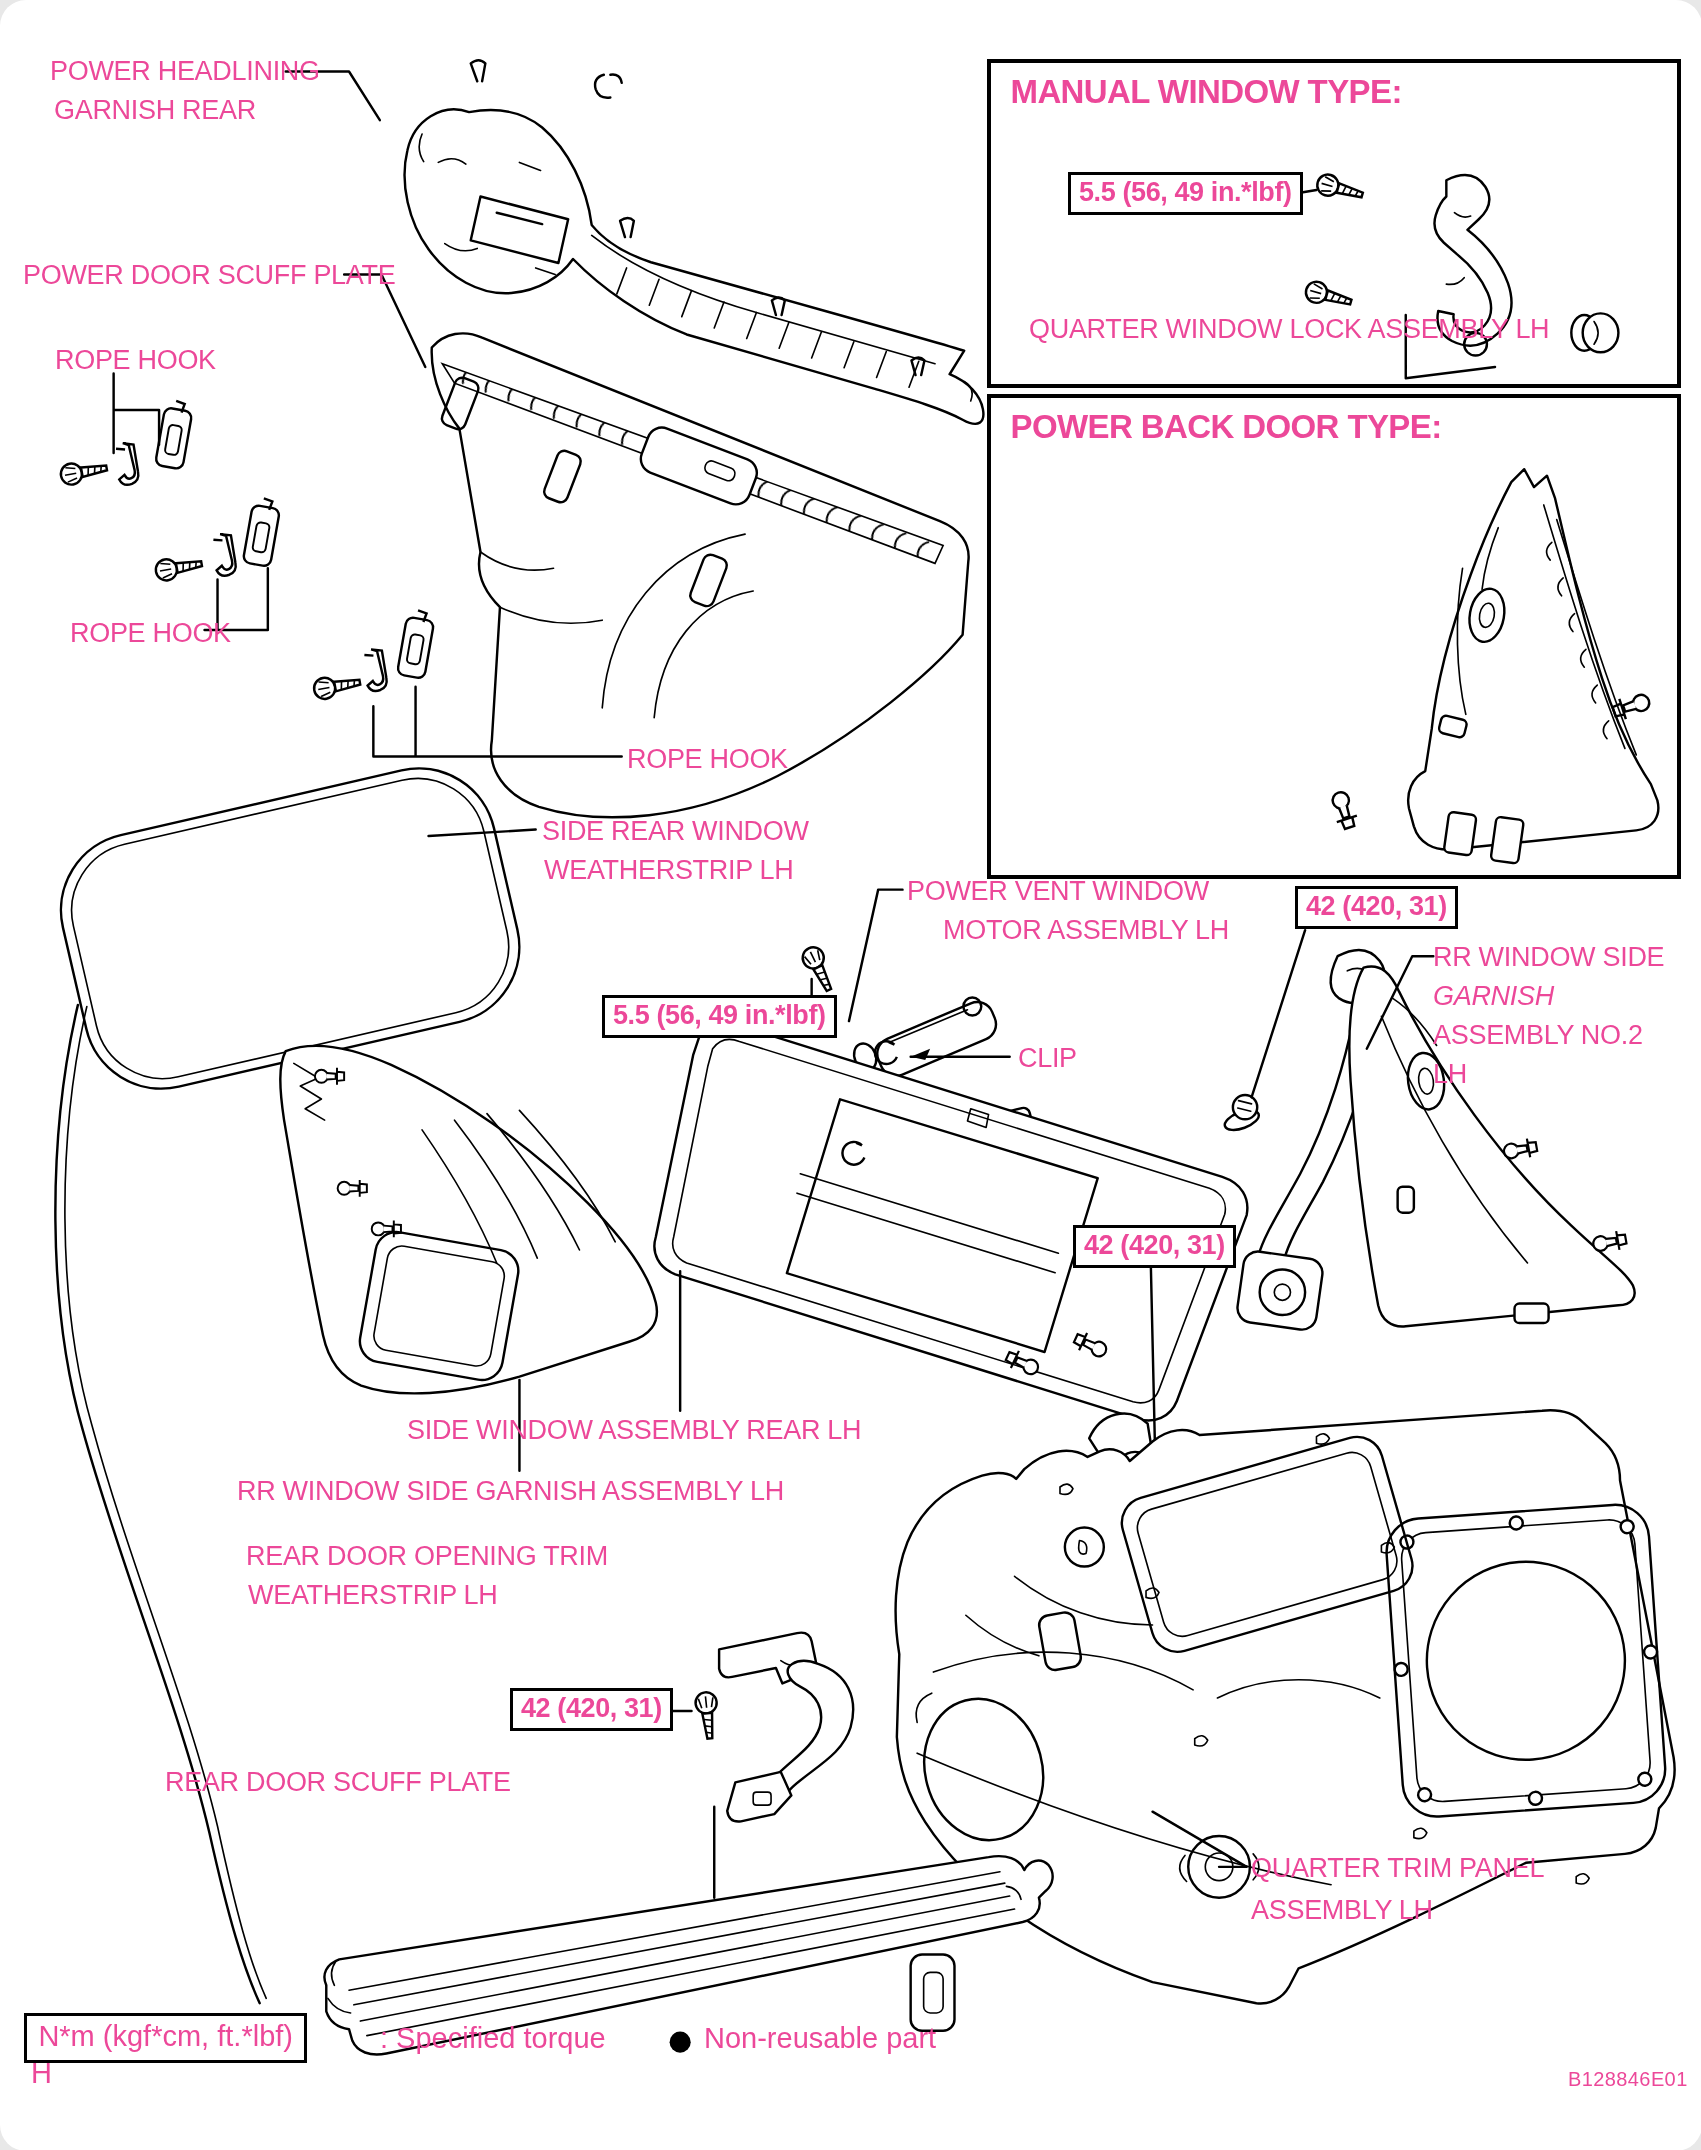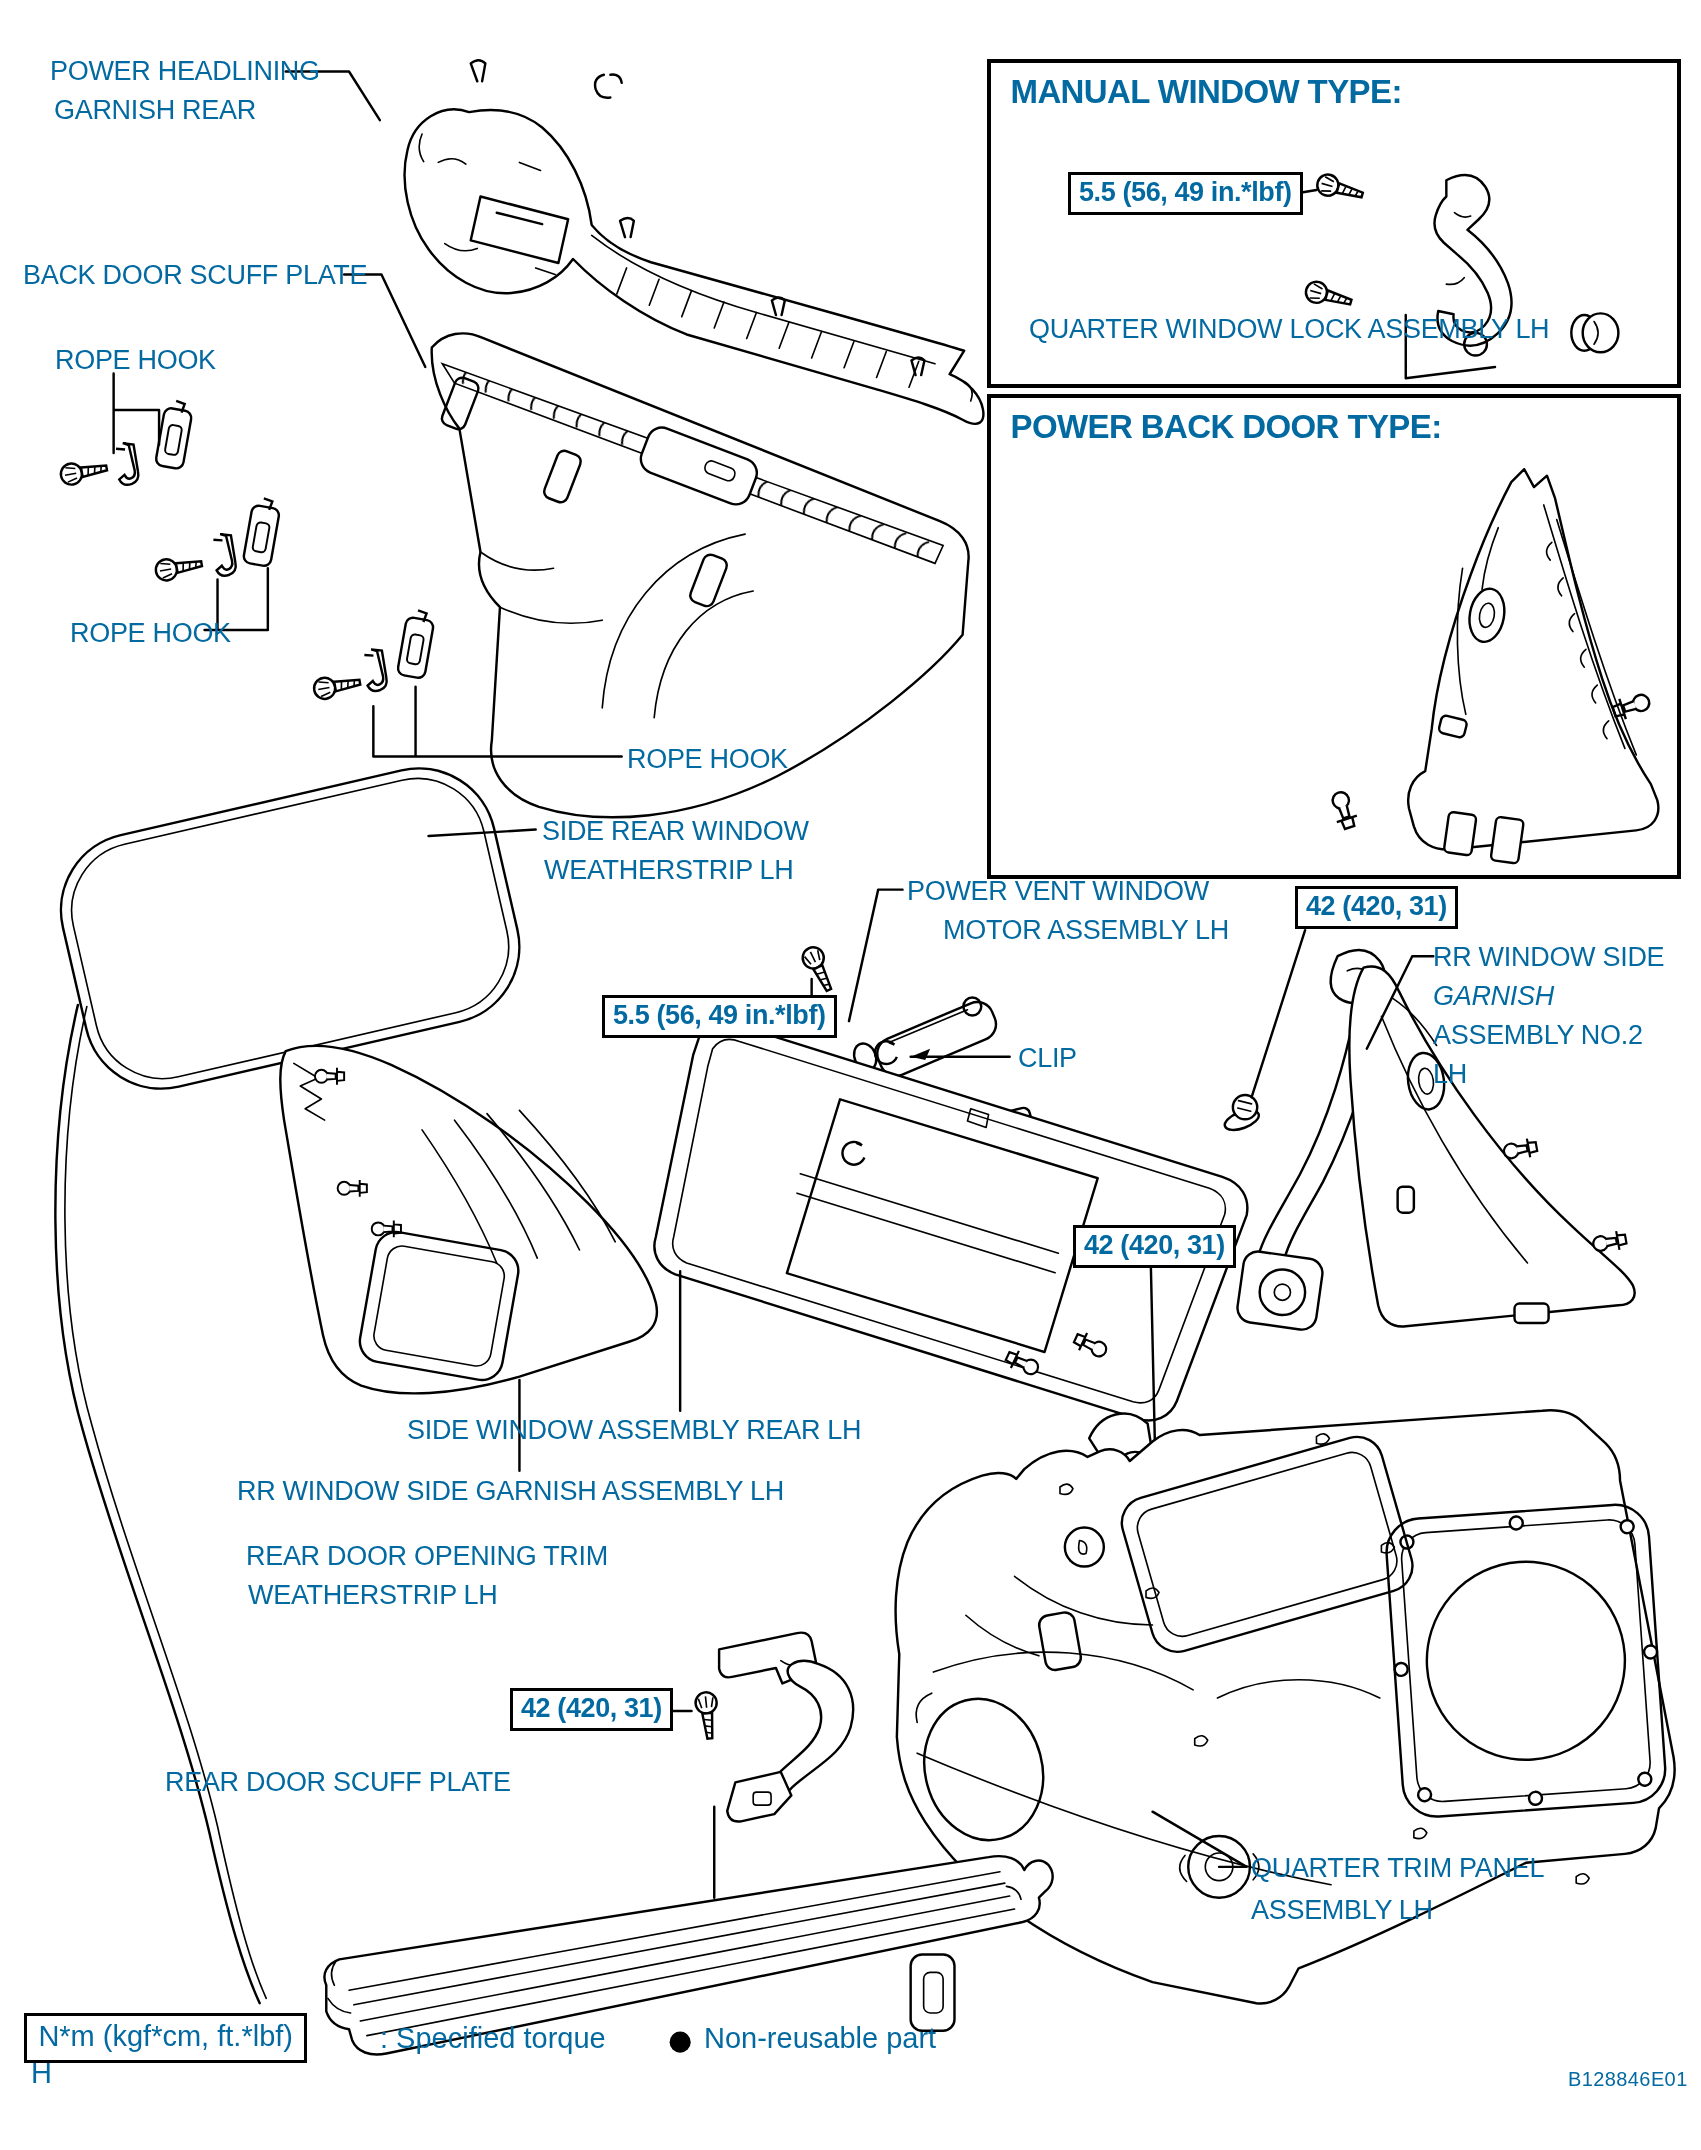--- a/index.html
+++ b/index.html
@@ -1,17 +1,17 @@
 <!DOCTYPE html>
 <html style="font-size:13px"><head>
 <meta charset="utf-8">
 <style>
   html,body{margin:0;padding:0;background:#e8e8e8;}
   .page{position:relative;width:1702px;height:2151px;background:#ffffff;overflow:hidden;
-        font-family:"Liberation Sans", sans-serif;color:#0369a1;}
+        font-family:"Liberation Sans", sans-serif;color:#ec4899;border-radius:26px;}
   svg.art{position:absolute;left:0;top:0;}
   svg.art *{vector-effect:none;}
   .stroke{stroke:#000;stroke-width:3;fill:none;stroke-linecap:round;stroke-linejoin:round;}
   .fillw{fill:#fff;}
   .thin{stroke-width:2;}
   .dash{stroke-dasharray:15 11;stroke-width:2.6;}
   .lbl{position:absolute;font-size:27px;letter-spacing:-0.3px;white-space:nowrap;line-height:1.45;}
   .torque{position:absolute;border:3.2px solid #000;background:#fff;font-weight:bold;font-size:27px;
           letter-spacing:-0.4px;padding:2.4px 8px 4px 8px;white-space:nowrap;}
   .section{position:absolute;border:4px solid #000;background:transparent;}
@@ -299,21 +299,21 @@
   </div>
 
   <div class="torque" style="left:1068px;top:172px;">5.5 (56, 49 in.*lbf)</div>
   <div class="torque" style="left:602px;top:995px;">5.5 (56, 49 in.*lbf)</div>
   <div class="torque" style="left:1295px;top:886px;">42 (420, 31)</div>
   <div class="torque" style="left:1073px;top:1225px;">42 (420, 31)</div>
   <div class="torque" style="left:510px;top:1688px;">42 (420, 31)</div>
 
   <div class="lbl" style="left:50px;top:52px;">POWER HEADLINING</div>
   <div class="lbl" style="left:54px;top:91px;">GARNISH REAR</div>
-  <div class="lbl" style="left:23px;top:256px;">BACK DOOR SCUFF PLATE</div>
+  <div class="lbl" style="left:23px;top:256px;">POWER DOOR SCUFF PLATE</div>
   <div class="lbl" style="left:55px;top:341px;">ROPE HOOK</div>
   <div class="lbl" style="left:70px;top:614px;">ROPE HOOK</div>
   <div class="lbl" style="left:627px;top:740px;">ROPE HOOK</div>
   <div class="lbl" style="left:542px;top:812px;">SIDE REAR WINDOW</div>
   <div class="lbl" style="left:544px;top:851px;">WEATHERSTRIP LH</div>
   <div class="lbl" style="left:907px;top:872px;">POWER VENT WINDOW</div>
   <div class="lbl" style="left:907px;top:911px;margin-left:36px;">MOTOR ASSEMBLY LH</div>
   <div class="lbl" style="left:1018px;top:1039px;text-align:right;">CLIP</div>
   <div class="lbl" style="left:1433px;top:938px;">RR WINDOW SIDE</div>
   <div class="lbl" style="left:1433px;top:977px;font-style:italic;">GARNISH</div>

